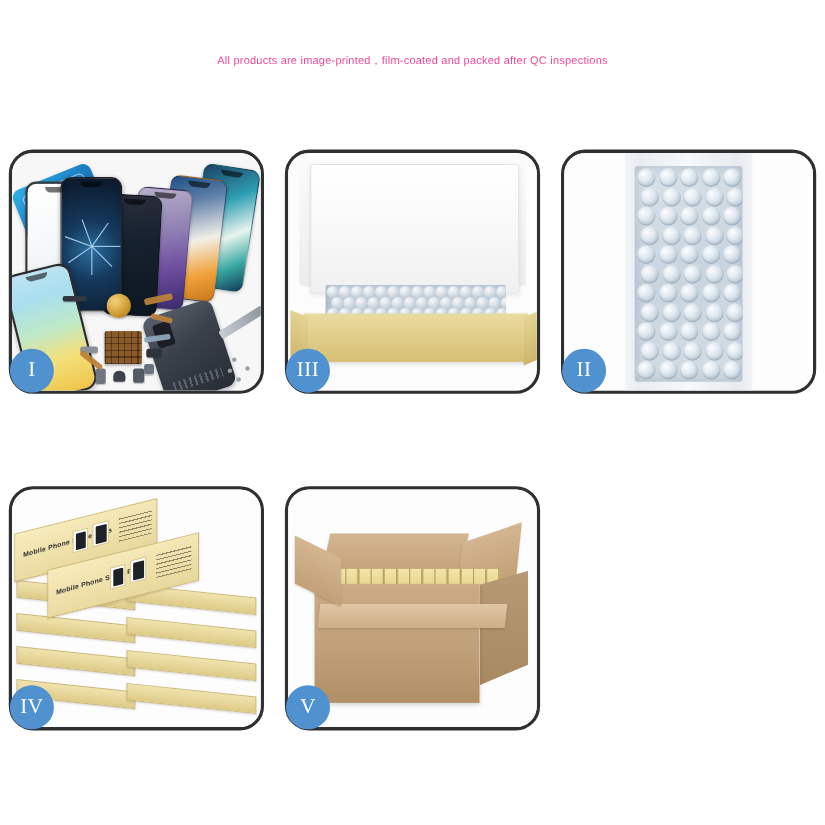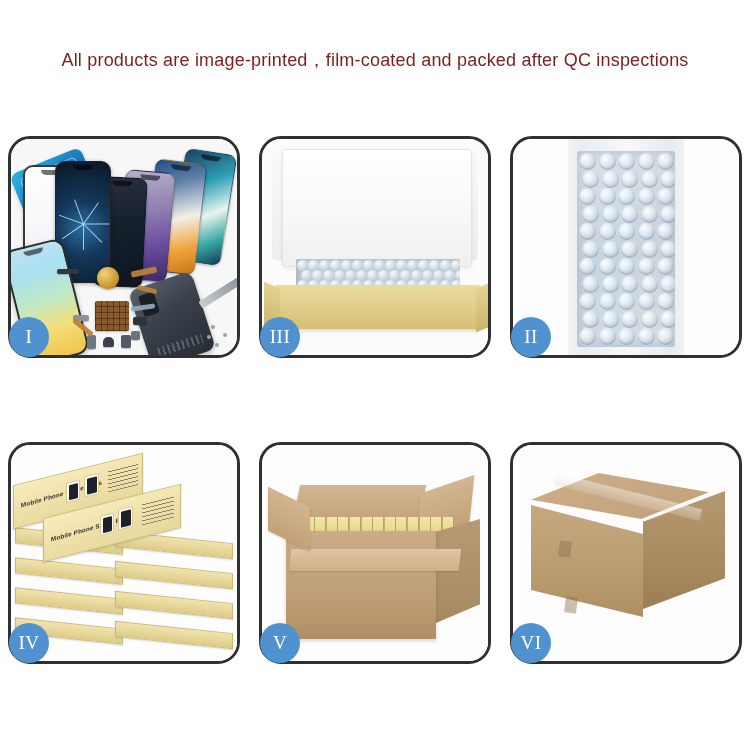--- a/index.html
+++ b/index.html
@@ -18,24 +18,24 @@
     font-size:35px;
     font-weight:700;
     letter-spacing:1.2px;
     color:#111111;
     line-height:1.05;
     white-space:nowrap;
   }
   .subtitle {
     margin-top:12px;
     font-family:"Liberation Sans", sans-serif;
-    font-size:18px;
+    font-size:10px;
     font-weight:400;
     letter-spacing:.2px;
-    color:#7f1d1d;
+    color:#ec4899;
     white-space:nowrap;
   }
 
   
   .grid {
     position:absolute;
     left:8px; top:136px;
     width:734px; height:546px;
     display:grid;
     grid-template-columns:232px 232px 232px;
@@ -572,25 +572,14 @@
           <span class="gold-bar" style="left: 150.8px;"></span>
         </div>
       <div class="carton-side"></div>
       <div class="carton-body"></div>
       <div class="flap flap-front"></div>
       <div class="flap flap-left"></div>
     </div>
     <div class="badge">V</div>
   </div>
 
-  <div class="panel">
-    <div class="panel-inner p6">
-      <div class="box6-side"></div>
-      <div class="box6-top"></div>
-      <div class="box6-front"></div>
-      <div class="tape"></div>
-      <span class="tape-tab" style="left:46px;top:96px;transform:rotate(8deg)"></span>
-      <span class="tape-tab" style="left:52px;top:152px;transform:rotate(8deg)"></span>
-    </div>
-    <div class="badge">VI</div>
-  </div>
 
 </div>
 
 </body></html>

